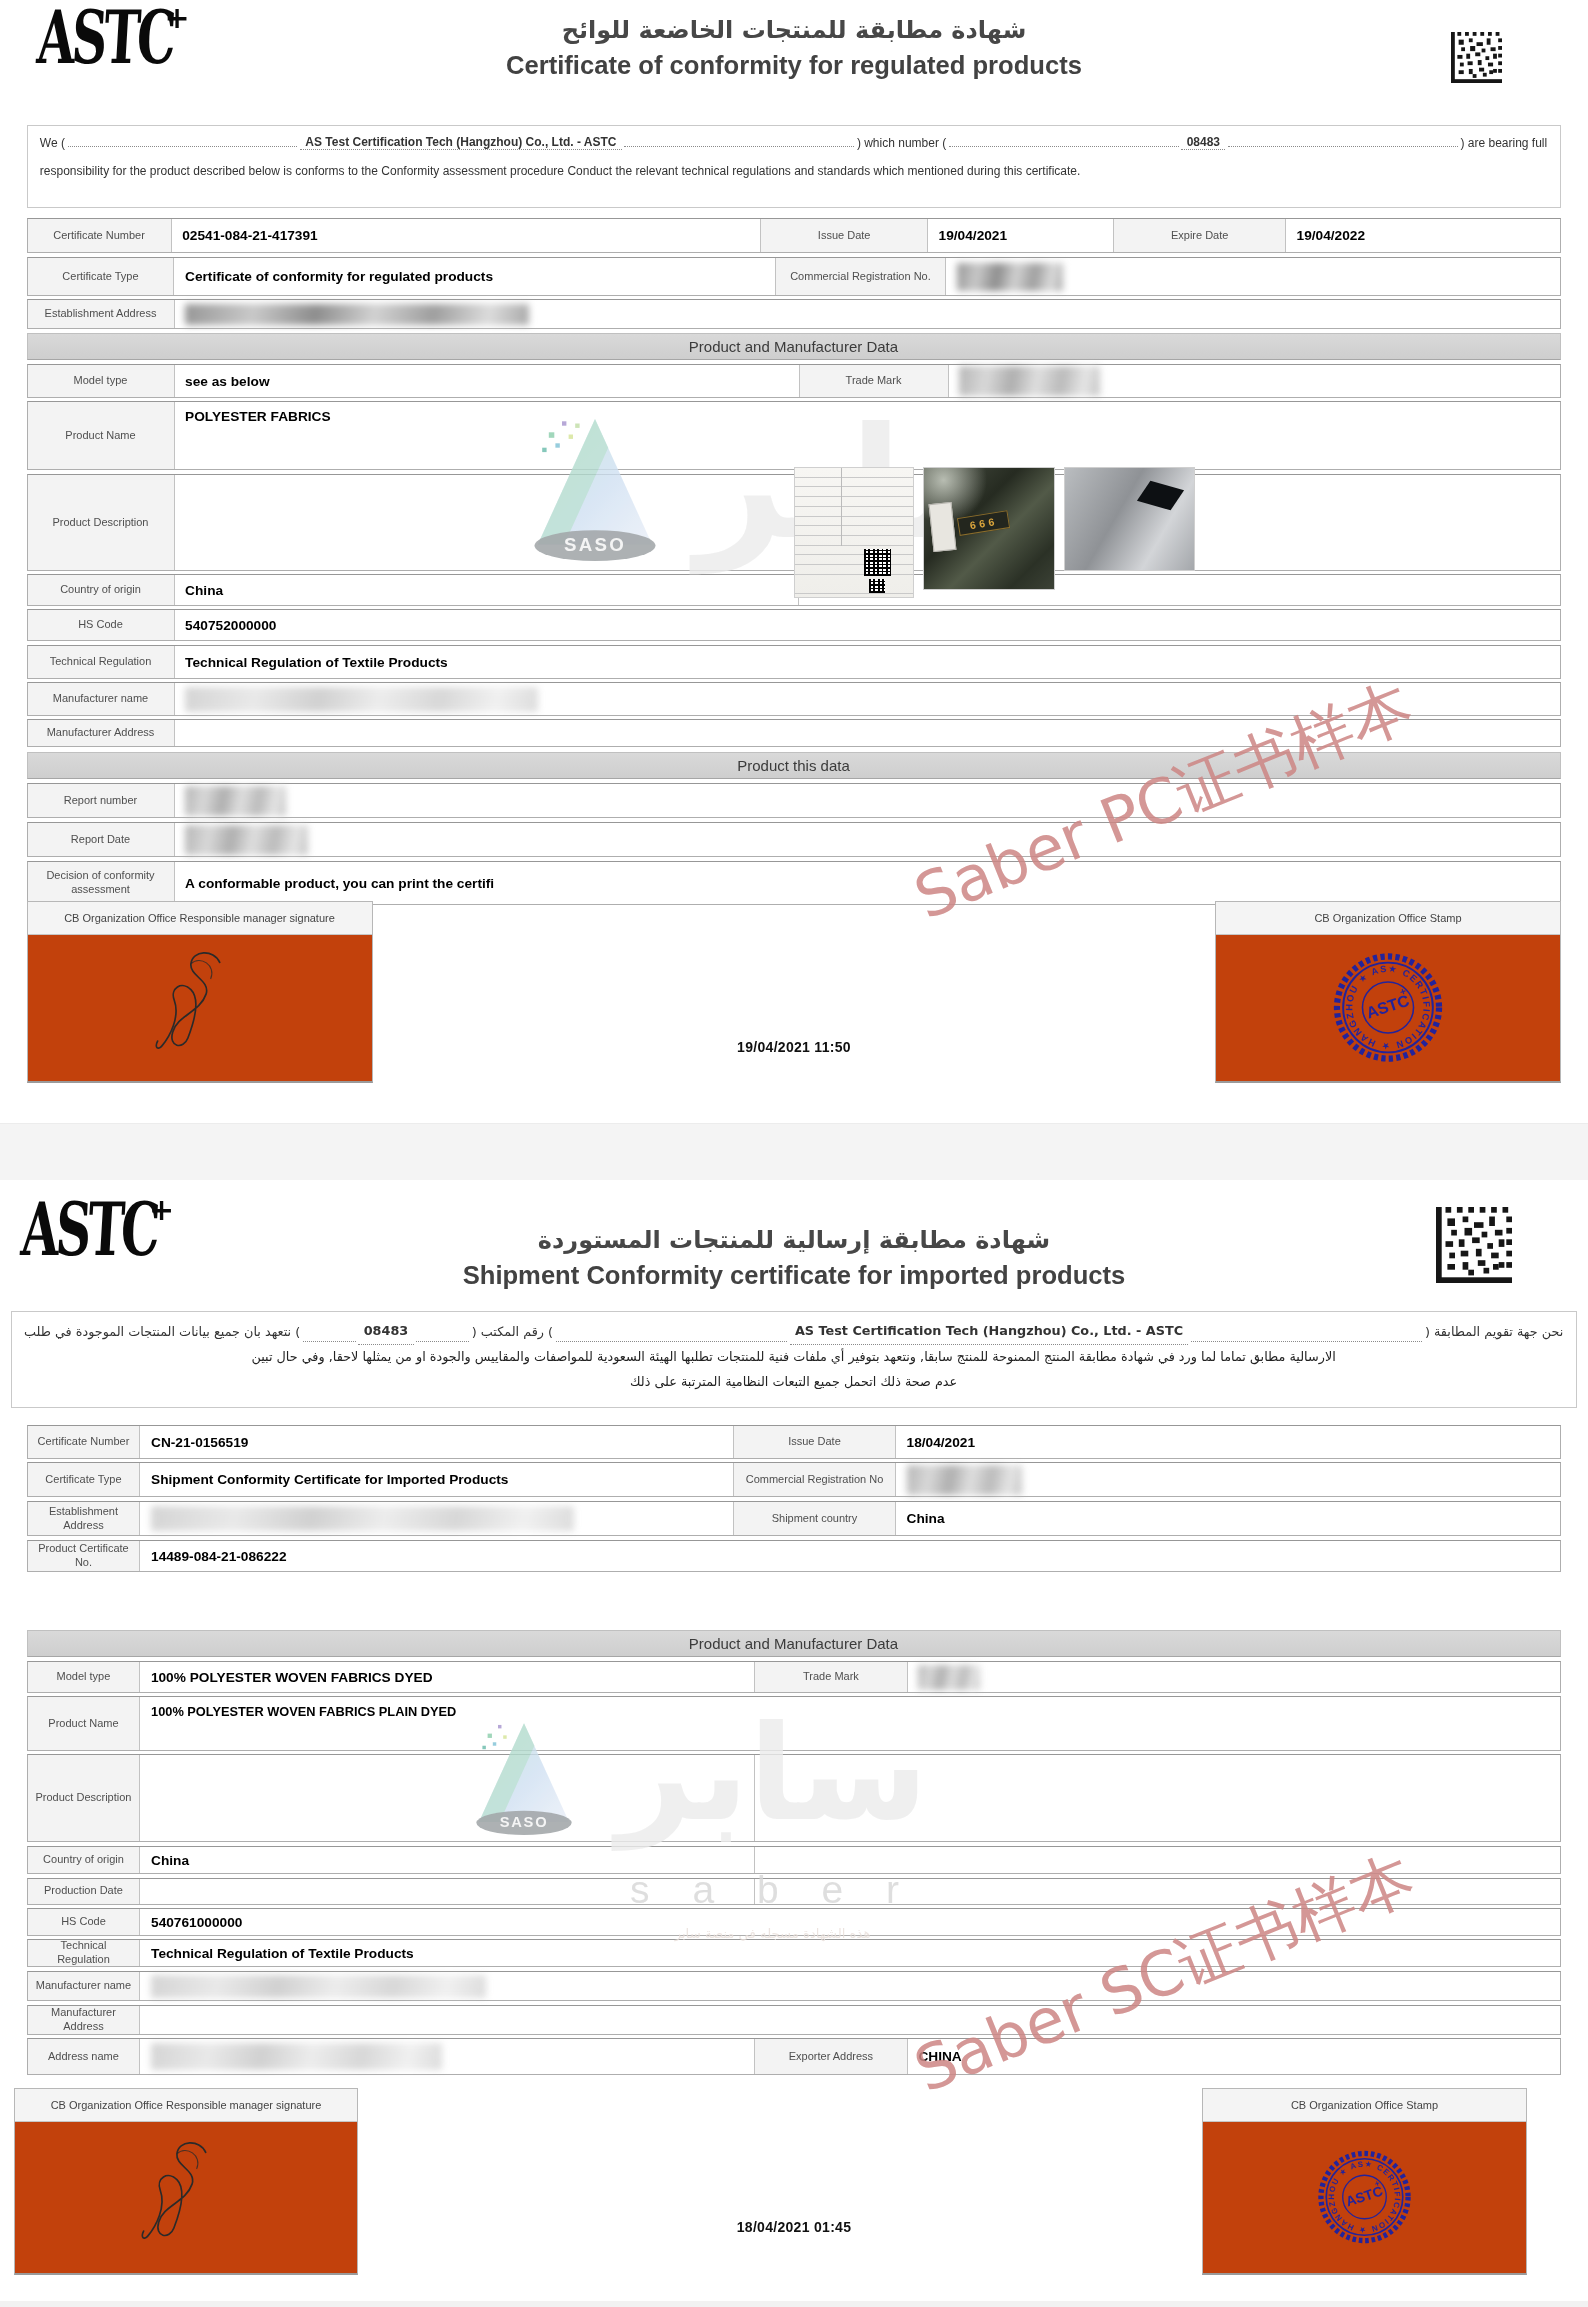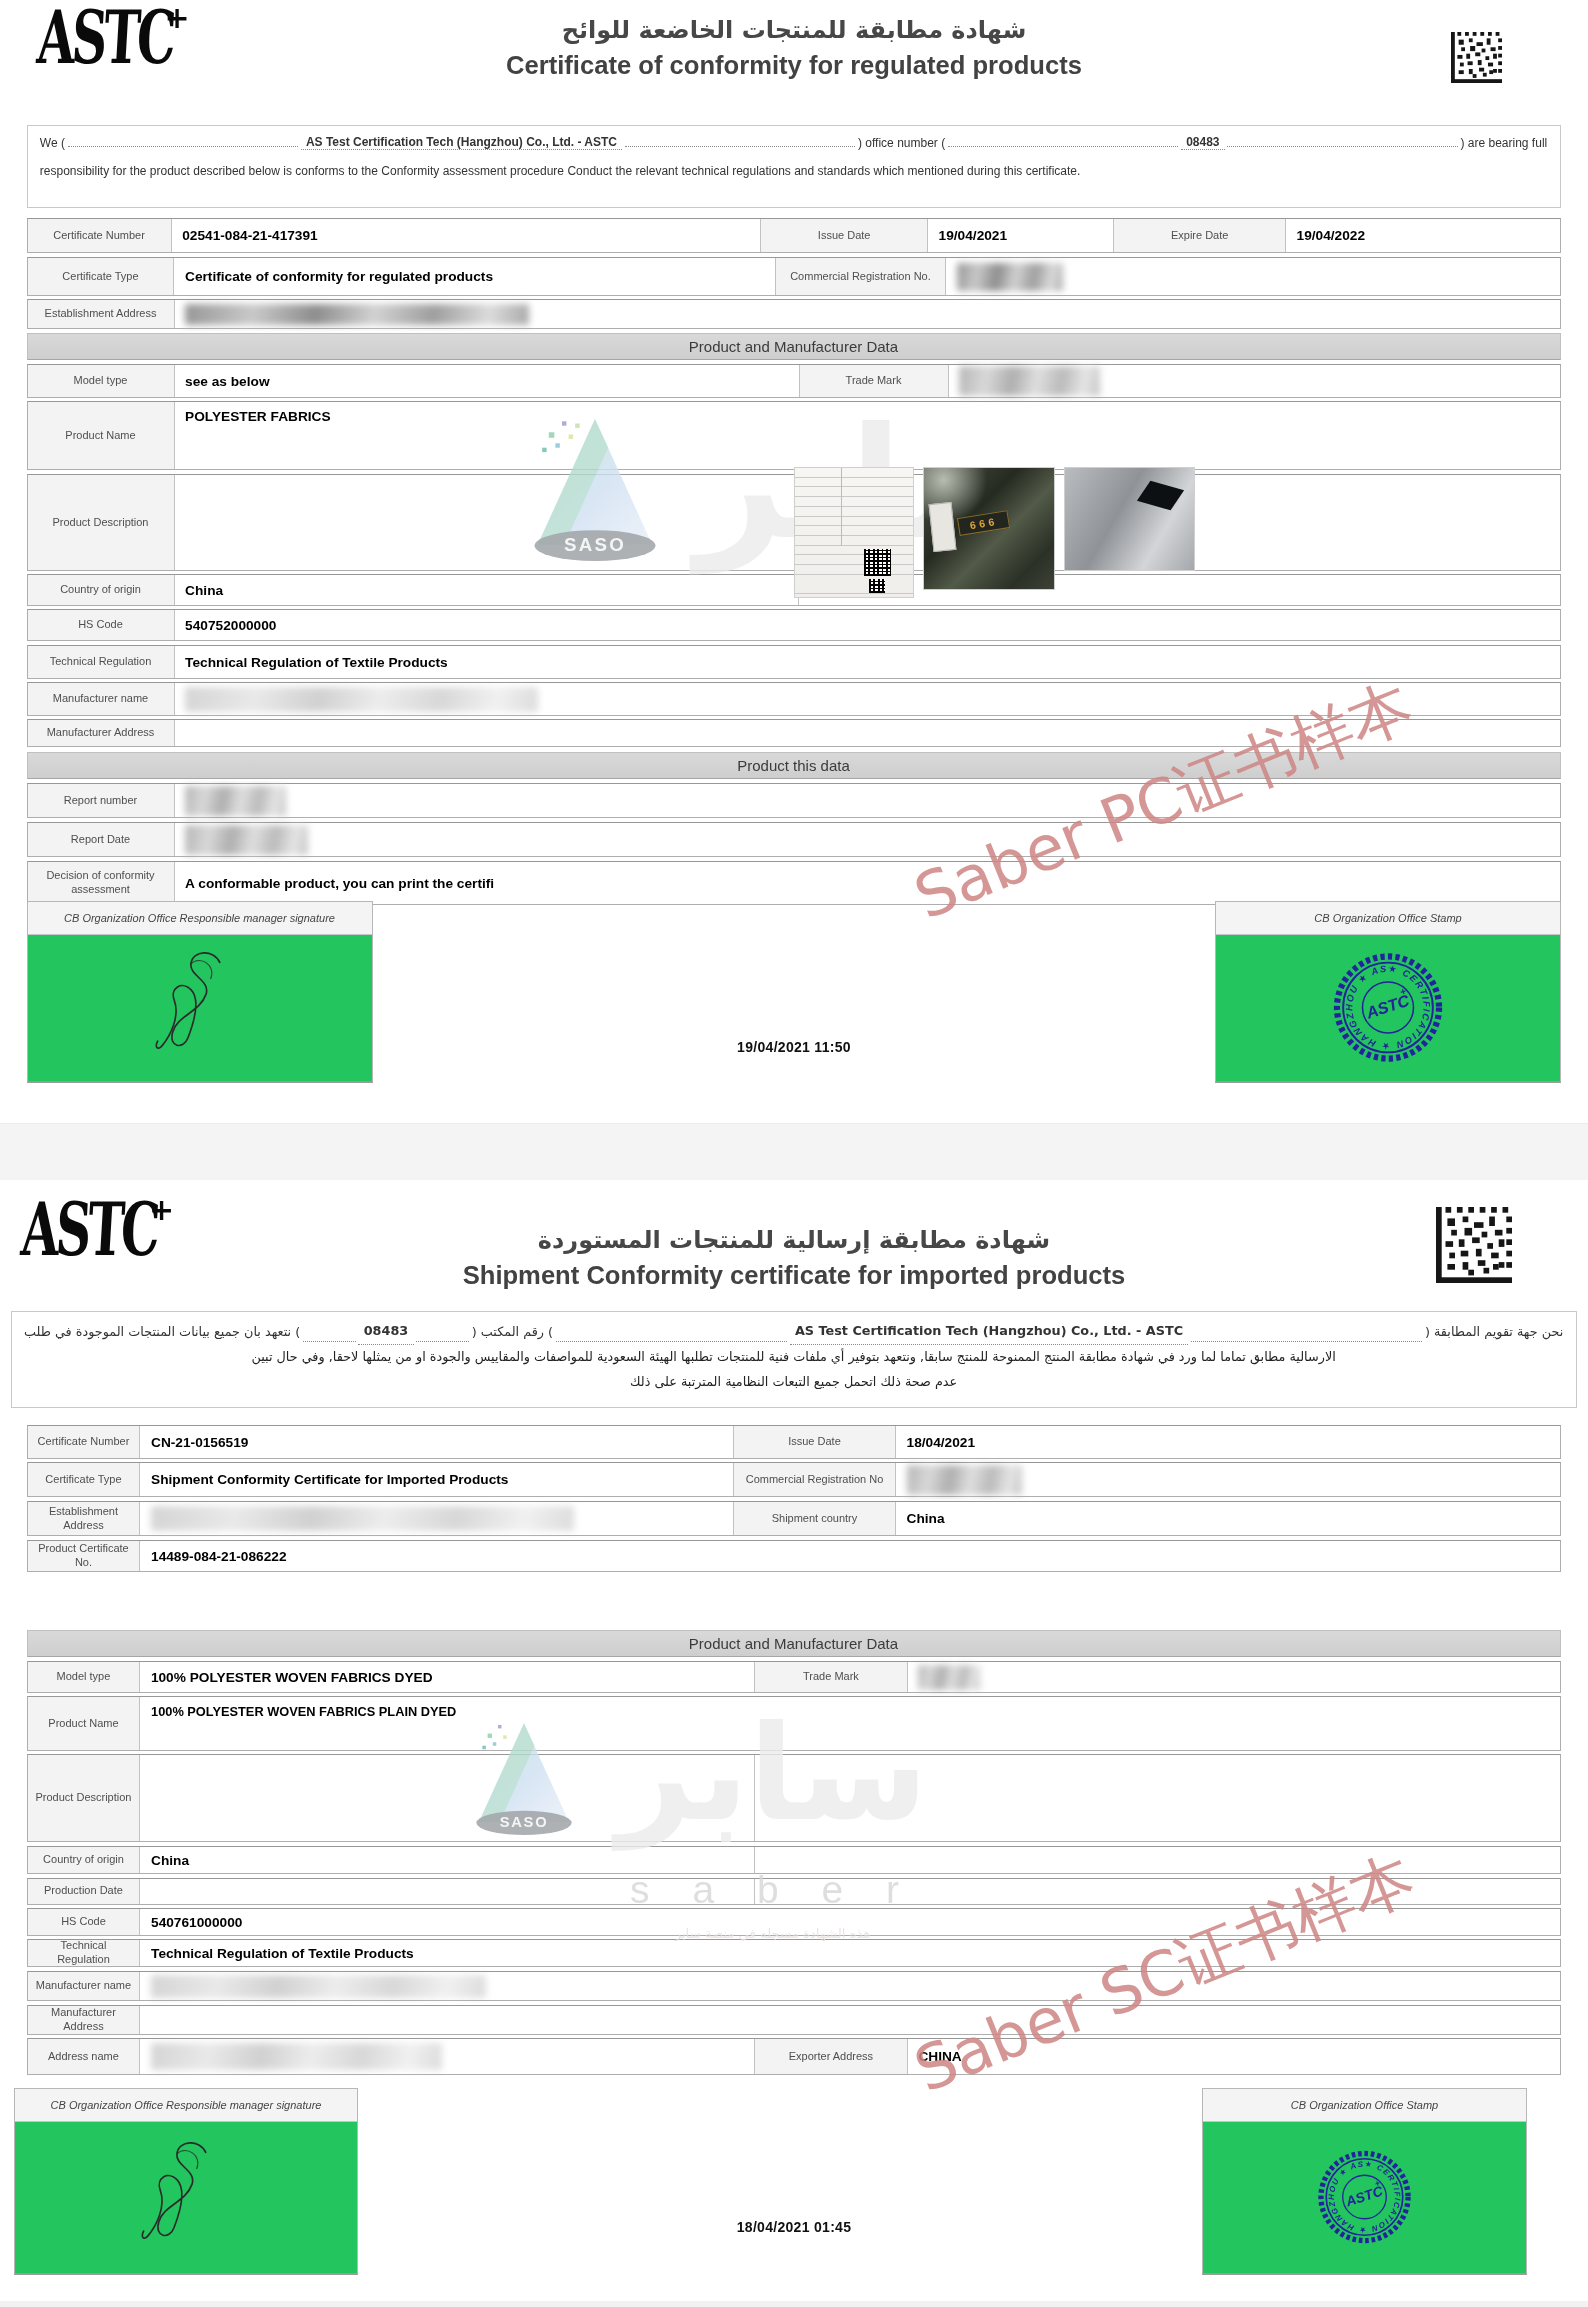--- a/index.html
+++ b/index.html
@@ -47,22 +47,22 @@
           border:0.9px solid #c0c0c0;border-bottom:1.8px solid #a6a6a6;display:flex;align-items:center;
           justify-content:center;font-size:15px;color:#3b3b3b;box-sizing:border-box;}
 
   
   .rd{display:inline-block;border-radius:1.8px;filter:blur(3.5px);
       background:linear-gradient(100deg,#969696,#c9c9c9 20%,#8d8d8d 38%,#d2d2d2 55%,#9e9e9e 72%,#dcdcdc 88%,#a8a8a8);}
   .rd.light{opacity:.4;}
   .rd.mid{opacity:.7;}
 
   
-  .sigbox,.stampbox{position:absolute;background:#22c55e;border:0.9px solid #b7b7b7;
-                    border-bottom:2.6px solid #9a9a9a;box-sizing:border-box;font-style:italic;}
+  .sigbox,.stampbox{position:absolute;background:#c2410c;border:0.9px solid #b7b7b7;
+                    border-bottom:2.6px solid #9a9a9a;box-sizing:border-box;}
   .boxhead{height:32px;background:#f4f4f4;border-bottom:0.9px solid #c6c6c6;display:flex;
            align-items:center;justify-content:center;font-size:11px;color:#444;padding:0 7px;text-align:center;}
   .boxbody{display:flex;align-items:center;justify-content:center;height:calc(100% - 35px);}
   .dt{position:absolute;left:0;width:100%;text-align:center;font-size:14px;color:#101010;
       font-weight:bold;letter-spacing:0.3px;}
 
   
   .wm-red{position:absolute;font-size:62px;line-height:1;color:#cd8684;opacity:.85;
           transform-origin:0 100%;transform:rotate(-22deg);white-space:nowrap;z-index:6;
           font-family:"DejaVu Sans",sans-serif;}
@@ -176,21 +176,21 @@
     <svg class="qr" style="left:1451px;top:32px;" width="51" height="51" viewBox="0 0 58 58">
         <use href="#qrsym"></use>
       </svg>
 
     <div class="introbox" style="left:26.5px;top:125px;width:1534px;height:83px;">
       <div class="iline">
         <span>We (</span>
         <span class="dots"></span>
         <span class="bold dotted-b">AS Test Certification Tech (Hangzhou) Co., Ltd. - ASTC</span>
         <span class="dots"></span>
-        <span>) office number (</span>
+        <span>) which number (</span>
         <span class="dots"></span>
         <span class="bold dotted-b">08483</span>
         <span class="dots"></span>
         <span>) are bearing full</span>
       </div>
       <div class="iline2">responsibility for the product described below is conforms to the Conformity assessment procedure Conduct the relevant technical regulations and standards which mentioned during this certificate.</div>
     </div>
 
     <div class="row" style="top:218px;height:35px;">
       <div class="cell lbl" style="width:147px;">Certificate Number</div>

